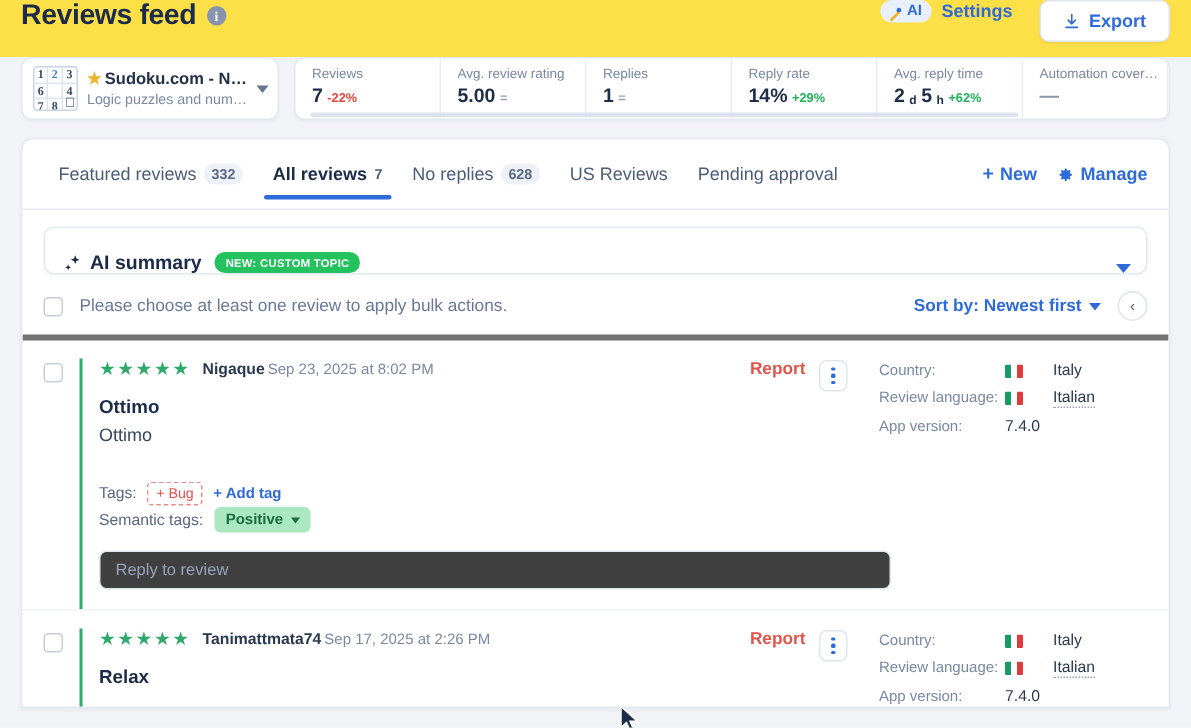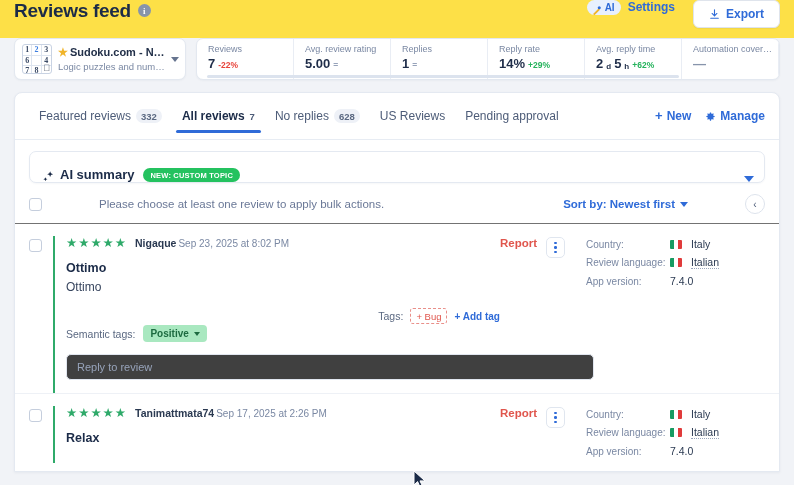--- a/index.html
+++ b/index.html
@@ -188,22 +188,21 @@
   .chev-down {
     margin-left: auto; width: 0; height: 0;
     border-left: 5px solid transparent; border-right: 5px solid transparent;
     border-top: 6px solid #2f6bd8;
   }
 
   
   .bulk-row {
     display: flex; align-items: center;
     padding: 11px 14px 9px 14px;
-    border-bottom: 1px solid #737373;
-    gap: 46px;
+    border-bottom: 4px solid #737373;
   }
   .chk {
     width: 13px; height: 13px; border: 1.4px solid #c5cedd;
     border-radius: 3px; background: #fff; flex: 0 0 13px; cursor: pointer;
   }
   .bulk-text { font-size: 11.5px; color: #6a7897; margin-left: 11px; }
   .bulk-spacer { flex: 1; }
   .sort-by {
     font-size: 11.5px; color: #2f6bd8; font-weight: bold;
     display: inline-flex; align-items: center; gap: 5px; cursor: pointer;
@@ -231,21 +230,21 @@
   .rv-body {
     flex: 1; margin-left: 11px; border-left: 2.5px solid #2faa6a;
     padding-left: 11px; padding-bottom: 13px; min-width: 0;
   }
   .rv-top { display: flex; align-items: center; }
   .stars { color: #2faa6a; font-size: 12.5px; letter-spacing: 1px; line-height: 14px; }
   .rv-author { font-size: 10.5px; font-weight: bold; color: #2a3951; margin-left: 8px; }
   .rv-date { font-size: 10px; color: #7a88a3; margin-left: 2px; }
   .rv-title { font-size: 12.5px; font-weight: bold; color: #1b2b48; margin-top: 11px; }
   .rv-text { font-size: 12px; color: #37455e; margin-top: 5px; }
-  .rv-tags { display: flex; align-items: center; margin-top: 14px; gap: 7px; justify-content: flex-end; }
+  .rv-tags { display: flex; align-items: center; margin-top: 24px; gap: 7px; }
   .tags-label { font-size: 10.5px; color: #5a6881; }
   .tag-bug {
     font-size: 9.5px; color: #e0564d; border: 1px dashed #e98f89;
     border-radius: 3px; padding: 1.5px 5px; cursor: pointer;
   }
   .add-tag { font-size: 10px; color: #2f6bd8; font-weight: bold; cursor: pointer; }
   .rv-semantic { display: flex; align-items: center; margin-top: 1px; gap: 8px; }
   .sem-label { font-size: 10.5px; color: #5a6881; }
   .sem-pill {
     background: #a9e8c0; color: #1d6b40; font-size: 10px; font-weight: bold;
@@ -269,21 +268,21 @@
   .report-link { font-size: 11.5px; color: #e0564d; font-weight: bold; cursor: pointer; }
   .kebab {
     width: 19px; height: 21px; border: 1px solid #e0e6ef; border-radius: 5px;
     display: inline-flex; flex-direction: column; align-items: center; justify-content: center;
     gap: 2px; cursor: pointer; background: #fff;
   }
   .kebab i { width: 2.5px; height: 2.5px; border-radius: 50%; background: #2f6bd8; display: block; }
   .rv-meta { flex: 0 0 200px; padding-left: 21px; padding-top: 2px; }
   .meta-line { display: flex; align-items: center; margin-bottom: 6px; }
   .meta-key { font-size: 10px; color: #7a88a3; width: 84px; flex: 0 0 84px; }
-  .meta-val { font-size: 10.5px; color: #2a3951; display: inline-flex; align-items: center; gap: 9px; }
+  .meta-val { font-size: 10.5px; color: #2a3951; display: inline-flex; align-items: center; gap: 20px; }
   .flag { width: 12px; height: 9px; display: inline-block; position: relative; border-radius: 1px; overflow: hidden; }
   .flag i { position: absolute; top: 0; bottom: 0; width: 4px; display: block; }
   .flag i:nth-child(1) { left: 0; background: #169b62; }
   .flag i:nth-child(2) { left: 4px; background: #fff; }
   .flag i:nth-child(3) { left: 8px; background: #e03b3b; }
   .meta-link { border-bottom: 1px dotted #9aa6bb; cursor: pointer; }
 
   .cursor { position: absolute; left: 413px; top: 470px; pointer-events: none; }
 </style>
 </head>

